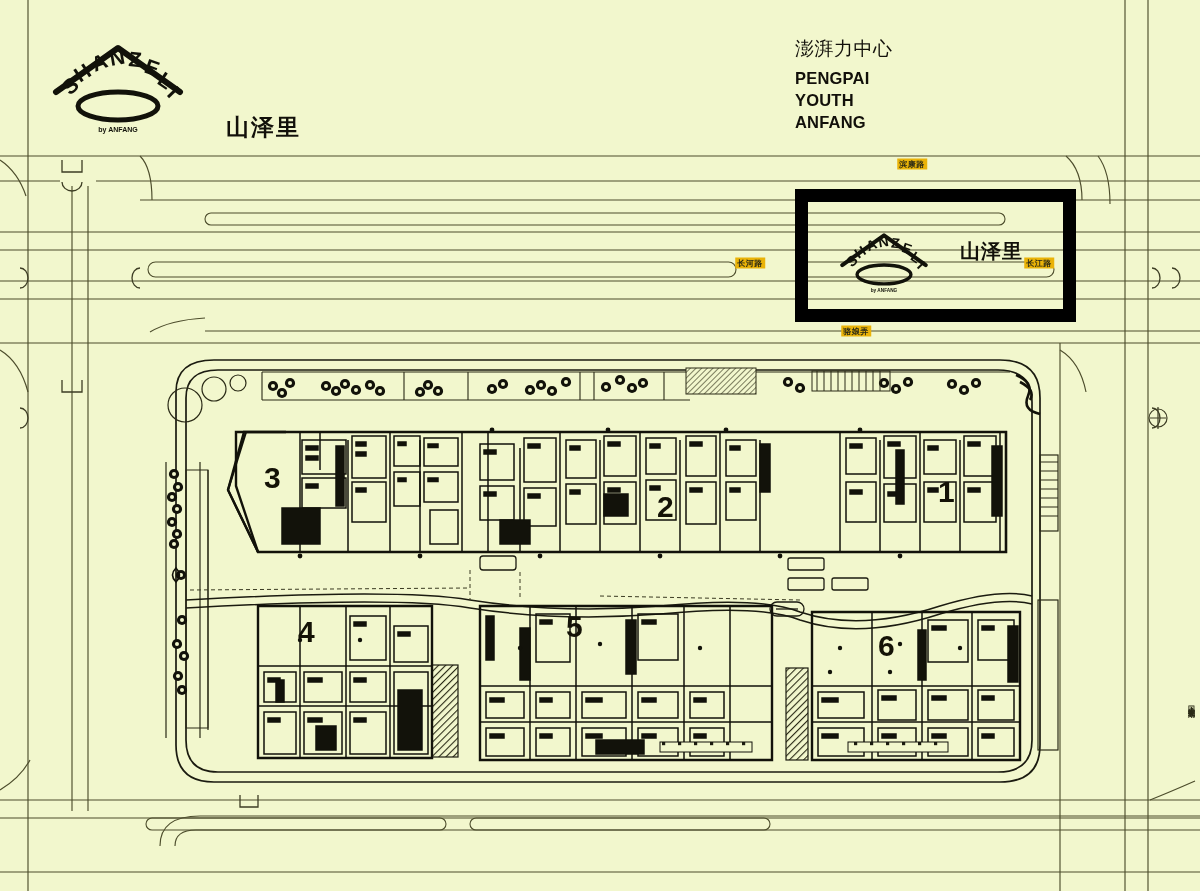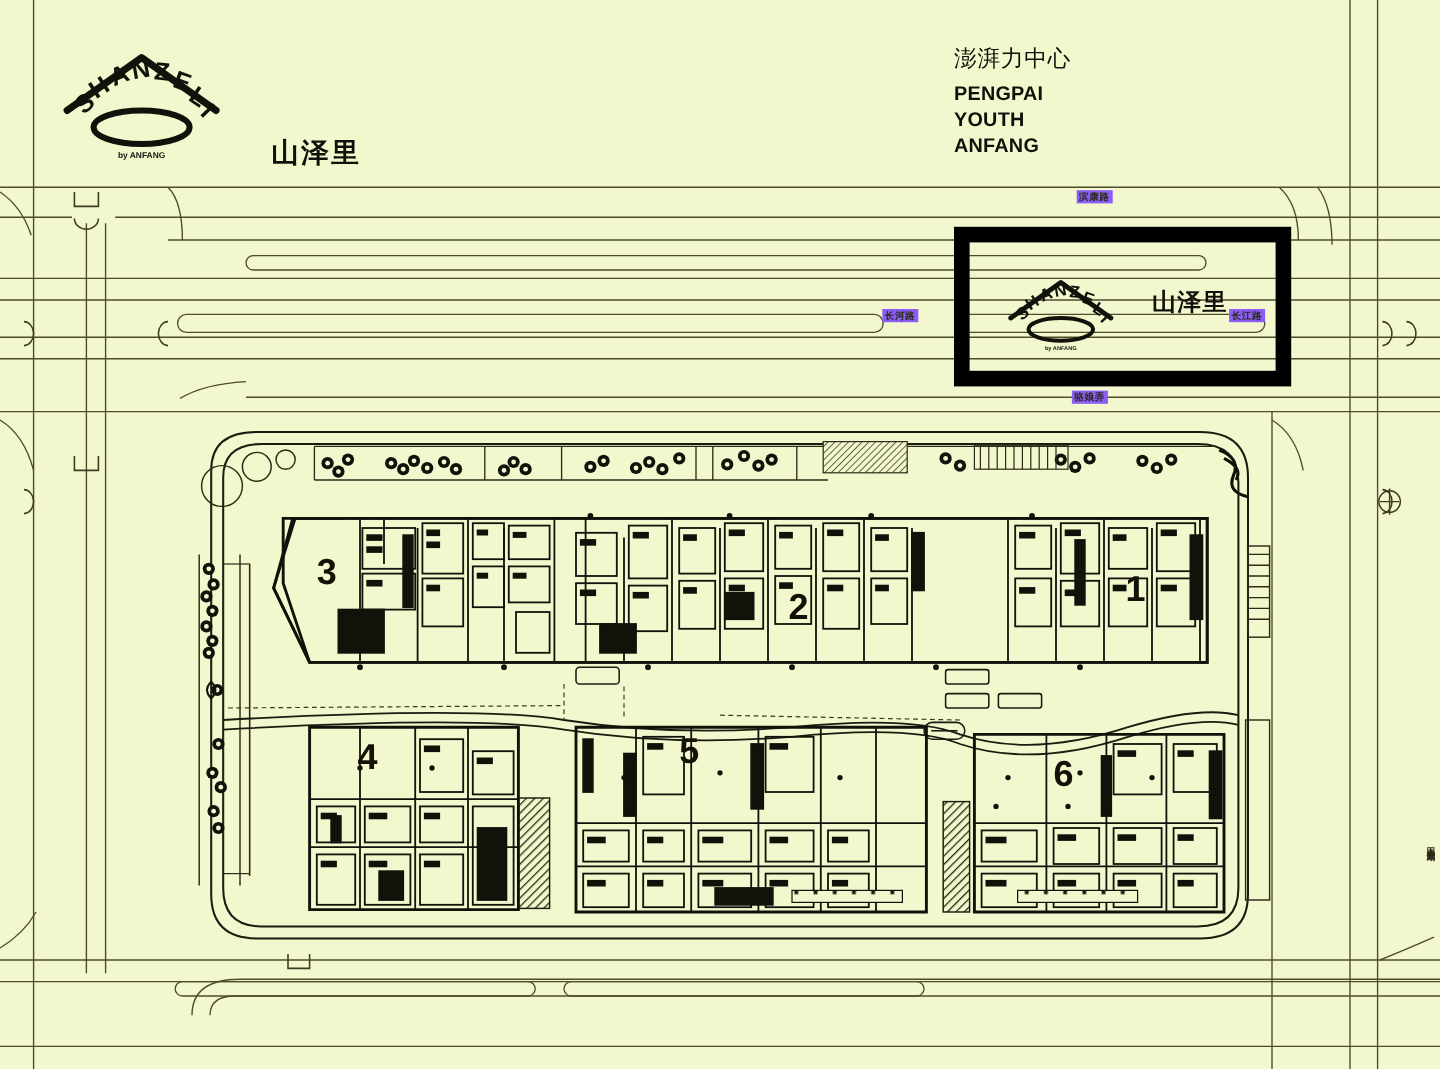--- a/index.html
+++ b/index.html
@@ -36,21 +36,21 @@
   .callout-logo{position:absolute;left:28px;top:24px;width:96px;height:70px;}
   .callout-cn{
     position:absolute;left:152px;top:36px;
     font-size:20px;font-weight:700;color:#12100a;letter-spacing:1px;white-space:nowrap;
   }
 
   
   .maplabel{
     position:absolute;font-size:8px;font-weight:700;color:#2a2a16;
     white-space:nowrap;letter-spacing:.5px;
-    background:#8b5cf6;padding:0 2px;
+    background:#eab308;padding:0 2px;
   }
   .vlabel{
     position:absolute;font-size:7px;font-weight:700;color:#2a2a16;
     white-space:nowrap;letter-spacing:1px;
     writing-mode:vertical-rl;
   }
   .bldgnum{
     position:absolute;font-size:30px;font-weight:700;color:#141206;
     line-height:1;user-select:none;
   }
@@ -544,21 +544,21 @@
         </g>
         <text x="70" y="98" font-family="Liberation Sans, sans-serif" font-size="7" font-weight="700" fill="#12120a" text-anchor="middle">by ANFANG</text>
       </svg>
       <div class="callout-cn">山泽里</div>
     </div>
   </div>
 
   <div class="maplabel" style="left:912px;top:164px;transform:translate(-50%,-50%);">滨康路</div>
   <div class="maplabel" style="left:750px;top:263px;transform:translate(-50%,-50%);text-align:center;">长河路</div>
   <div class="maplabel" style="left:1039px;top:263px;transform:translate(-50%,-50%);">长江路</div>
-  <div class="maplabel" style="left:908px;top:331px;transform:translate(-50%,-50%);">骆娘弄</div>
+  <div class="maplabel" style="left:856px;top:331px;transform:translate(-50%,-50%);">骆娘弄</div>
 
   <div class="vlabel" style="left:1186px;top:700px;">国土空间规划</div>
 
   <div class="bldgnum" style="left:264px;top:463px;">3</div>
   <div class="bldgnum" style="left:657px;top:492px;">2</div>
   <div class="bldgnum" style="left:938px;top:477px;">1</div>
   <div class="bldgnum" style="left:298px;top:617px;">4</div>
   <div class="bldgnum" style="left:566px;top:612px;">5</div>
   <div class="bldgnum" style="left:878px;top:631px;">6</div>
 

